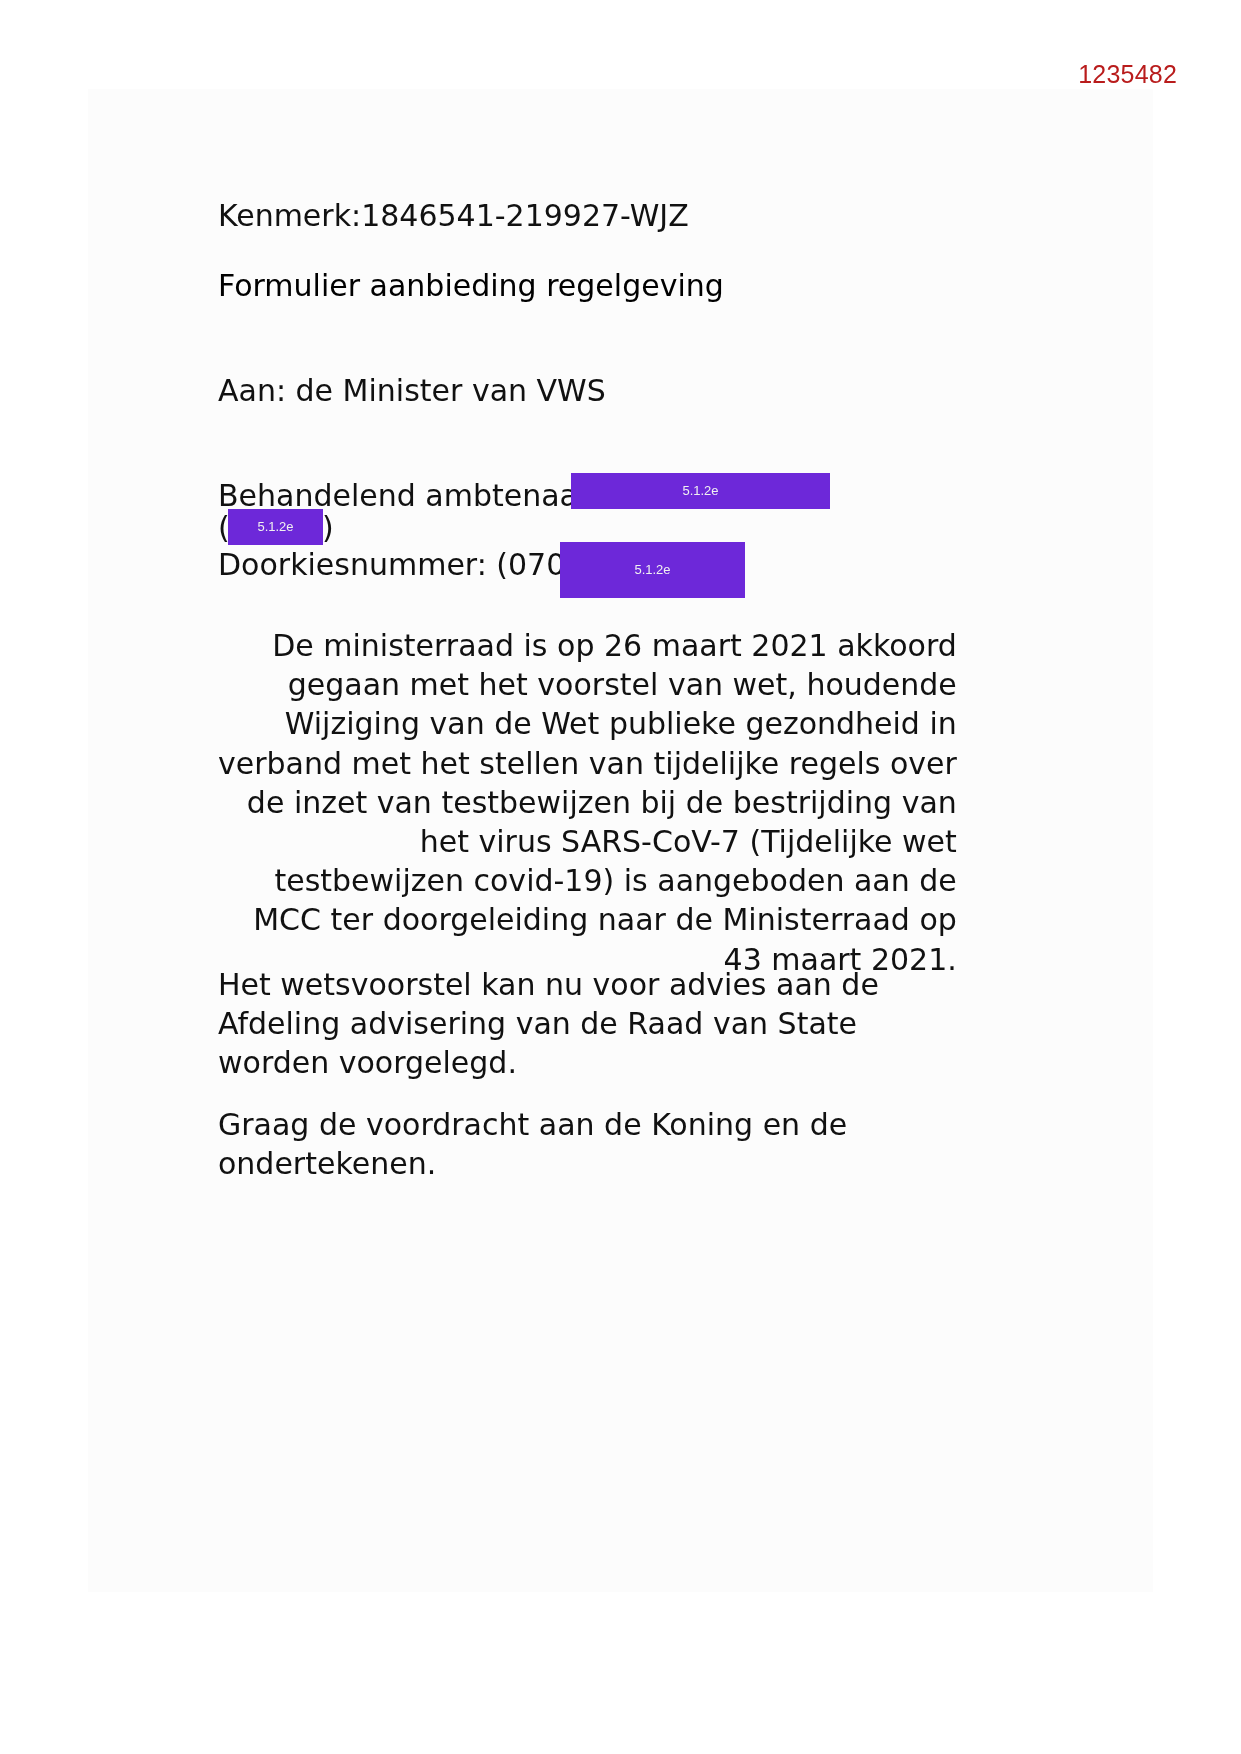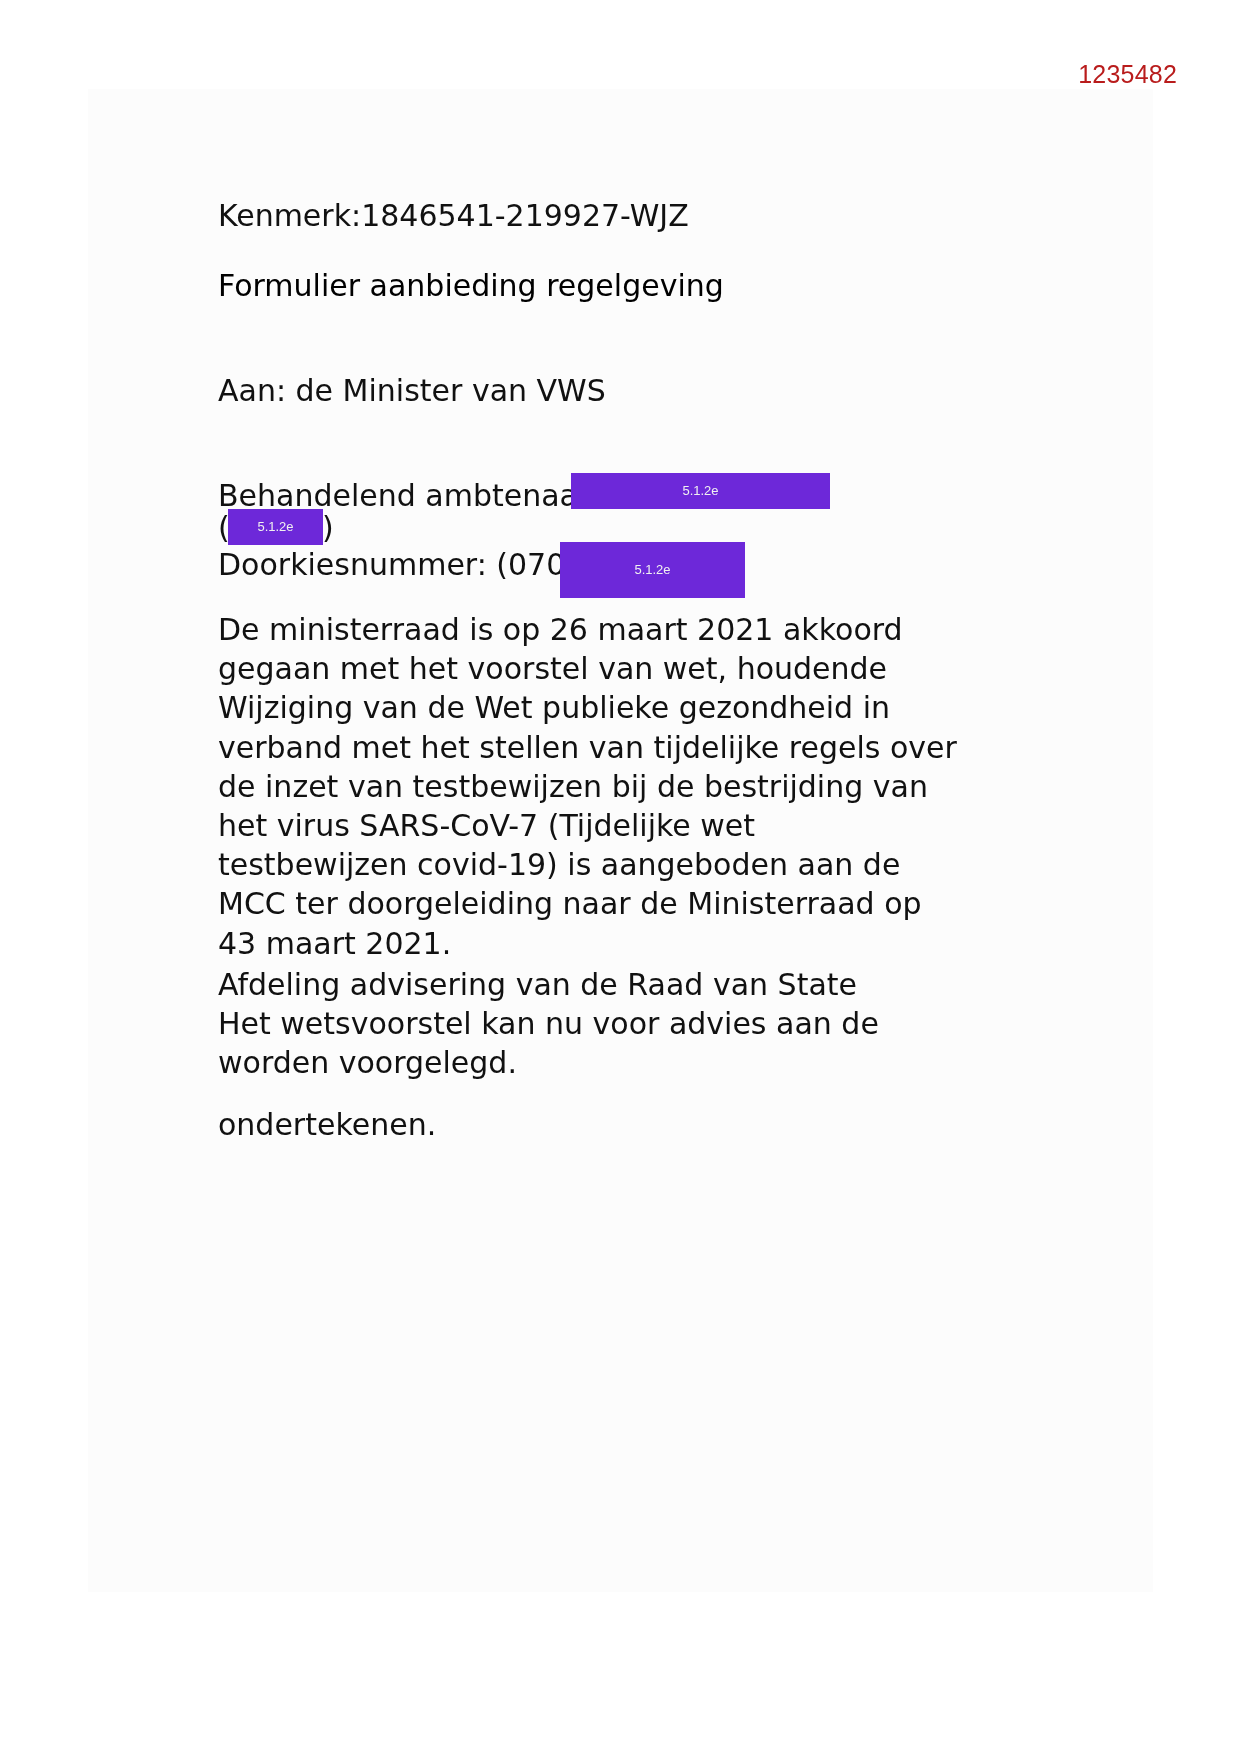--- a/index.html
+++ b/index.html
@@ -88,35 +88,36 @@
   <div class="line" style="top:476px;">Behandelend ambtenaar:</div>
   <span class="redaction" style="left:353px; top:473px; width:259px; height:36px; line-height:36px;">5.1.2e</span>
 
   <div class="line" style="top:508px;">(</div>
   <span class="redaction" style="left:10px; top:509px; width:95px; height:36px; line-height:36px;">5.1.2e</span>
   <div class="line" style="top:508px; left:104px;">)</div>
 
   <div class="line" style="top:545px;">Doorkiesnummer: (070)-</div>
   <span class="redaction" style="left:342px; top:542px; width:185px; height:56px; line-height:56px;">5.1.2e</span>
 
-  <div class="para" style="top:610px;">
+  <div class="para" style="top:626px;text-align:right;">
     <span class="row">De ministerraad is op 26 maart 2021 akkoord</span>
     <span class="row">gegaan met het voorstel van wet, houdende</span>
     <span class="row">Wijziging van de Wet publieke gezondheid in</span>
     <span class="row">verband met het stellen van tijdelijke regels over</span>
     <span class="row">de inzet van testbewijzen bij de bestrijding van</span>
     <span class="row">het virus SARS-CoV-7 (Tijdelijke wet</span>
     <span class="row">testbewijzen covid-19) is aangeboden aan de</span>
     <span class="row">MCC ter doorgeleiding naar de Ministerraad op</span>
     <span class="row">43 maart 2021.</span>
   </div>
 
   <div class="para" style="top:965px;">
+    <span class="row">Het wetsvoorstel kan nu voor advies aan de</span>
     <span class="row">Afdeling advisering van de Raad van State</span>
-    <span class="row">Het wetsvoorstel kan nu voor advies aan de</span>
     <span class="row">worden voorgelegd.</span>
   </div>
 
   <div class="para bold" style="top:1105px;">
+    <span class="row">Graag de voordracht aan de Koning en de</span>
     <span class="row">ondertekenen.</span>
   </div>
 
 </div>
 
 </body></html>

